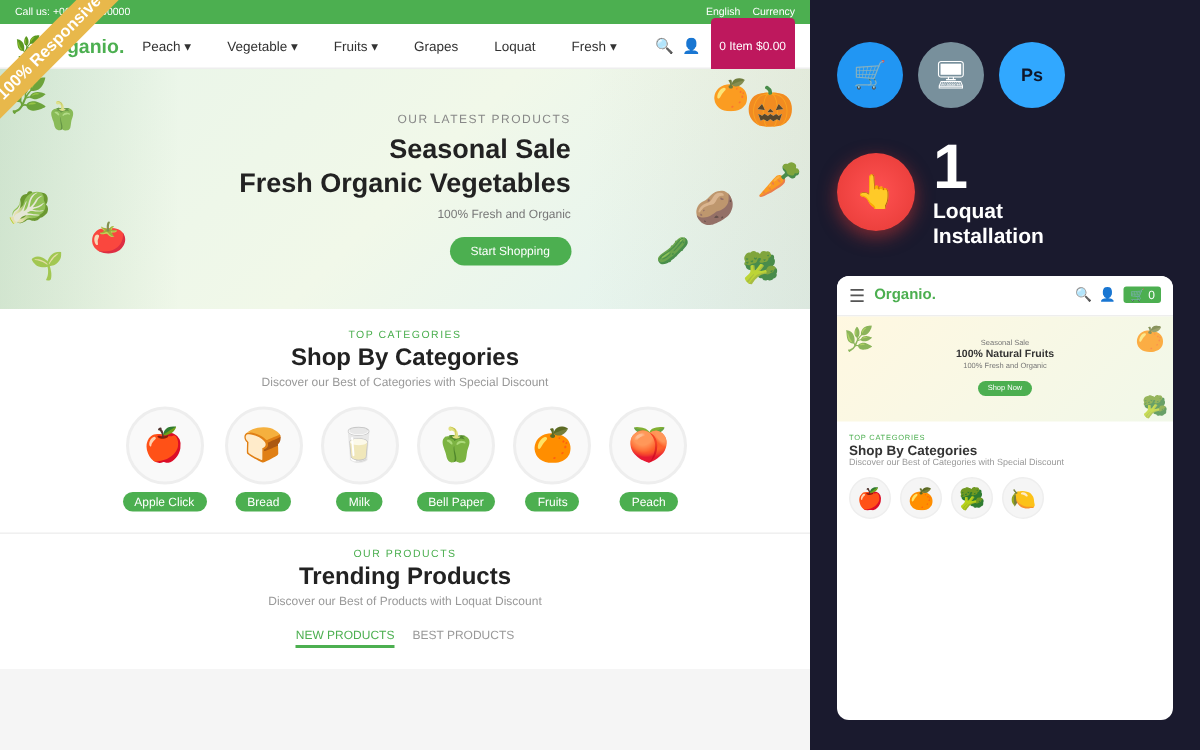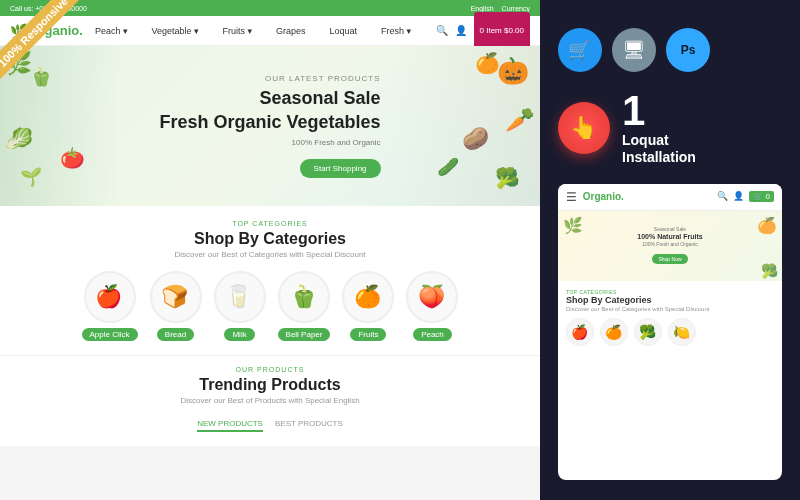--- a/index.html
+++ b/index.html
@@ -562,21 +562,21 @@
         <div class="category-item">
           <div class="category-img">🍑</div>
           <span class="category-label">Peach</span>
         </div>
       </div>
     </div>
 
     <div class="trending-section">
       <div class="section-tag">OUR PRODUCTS</div>
       <div class="section-title">Trending Products</div>
-      <div class="section-desc">Discover our Best of Products with Special English</div>
+      <div class="section-desc">Discover our Best of Products with Loquat Discount</div>
       <div class="trending-tabs">
         <span class="trending-tab active">NEW PRODUCTS</span>
         <span class="trending-tab">BEST PRODUCTS</span>
       </div>
     </div>
 
   </div>
 
   <div class="right-panel">
 

